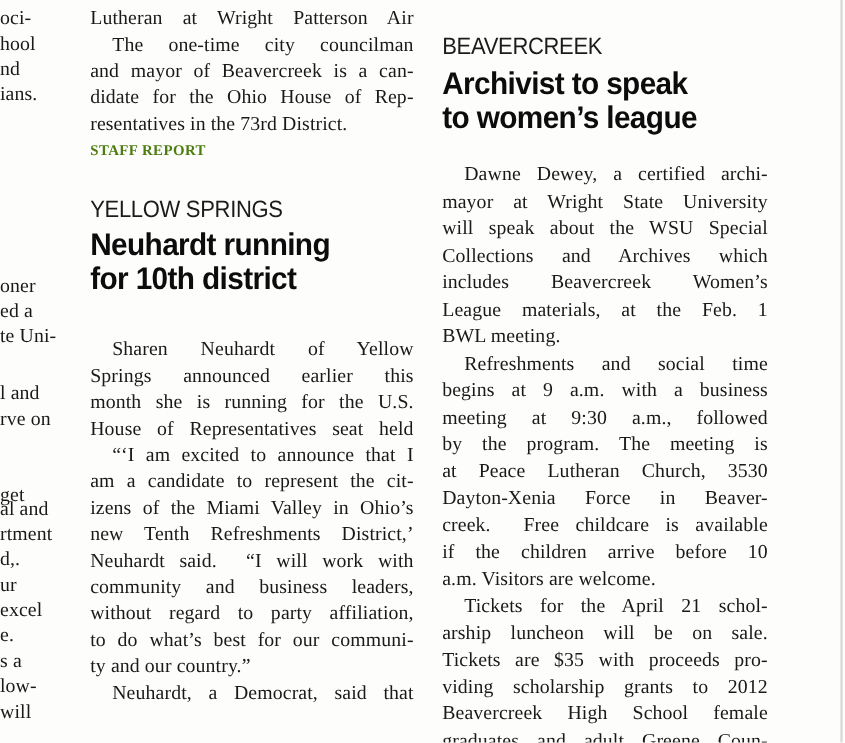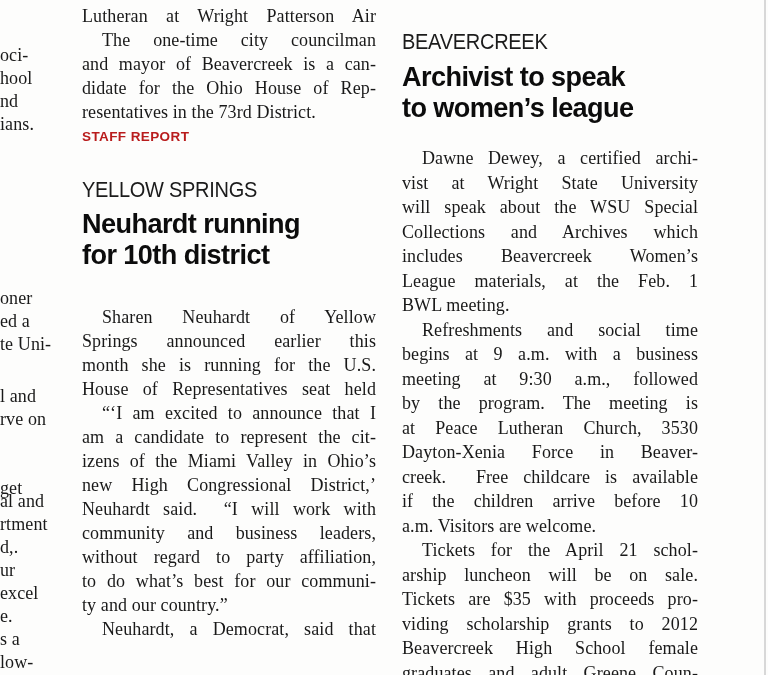--- a/index.html
+++ b/index.html
@@ -16,42 +16,41 @@
   .col{position:absolute;top:0;}
   .col-left{left:0;width:64px;height:675px;}
   .col-mid{left:82px;width:294px;}
   .col-right{left:402px;width:296px;}
   
   .frag{
     position:absolute;left:0;
     font-size:18px;line-height:23px;
     white-space:nowrap;
     letter-spacing:.1px;
-    margin-top:39px;
   }
   
   .bl{
     font-size:18px;
     line-height:24px;
     text-align:justify;
     text-align-last:justify;
     white-space:nowrap;
     letter-spacing:.1px;
   }
   .col-right .bl{line-height:24.5px;}
   .bl.endline{text-align-last:left;}
   .bl.ind{text-indent:20px;}
   
   .byline{
-    font-family:Liberation Sans, sans-serif;
+    font-family:Liberation Serif, serif;
     font-weight:700;
     font-size:13.5px;
     line-height:18px;
     letter-spacing:.4px;
-    color:#b91c1c;
+    color:#4d7c0f;
     margin-top:4px;
   }
   
   .kicker{
     font-family:"Liberation Sans", sans-serif;
     font-size:21.5px;
     line-height:24px;
     letter-spacing:-.3px;
     color:#1b1b1b;
     transform:scaleX(.93);
@@ -132,42 +131,42 @@
     <div class="para para-gap">
       <div class="bl ind">Sharen Neuhardt of Yellow</div>
       <div class="bl">Springs announced earlier this</div>
       <div class="bl">month she is running for the U.S.</div>
       <div class="bl">House of Representatives seat held</div>
     </div>
     <div class="para">
       <div class="bl ind">“‘I am excited to announce that I</div>
       <div class="bl">am a candidate to represent the cit-</div>
       <div class="bl">izens of the Miami Valley in Ohio’s</div>
-      <div class="bl">new High Congressional District,’</div>
+      <div class="bl">new Tenth Refreshments District,’</div>
       <div class="bl">Neuhardt said.&nbsp; “I will work with</div>
       <div class="bl">community and business leaders,</div>
       <div class="bl">without regard to party affiliation,</div>
       <div class="bl">to do what’s best for our communi-</div>
       <div class="bl endline">ty and our country.”</div>
     </div>
     <div class="para">
       <div class="bl ind">Neuhardt, a Democrat, said that</div>
     </div>
   </div>
 
   <div class="col col-right">
     <div class="kicker">BEAVERCREEK</div>
     <div class="headline">
       <div class="hl-line">Archivist to speak</div>
       <div class="hl-line">to women’s league</div>
     </div>
 
     <div class="para para-gap">
       <div class="bl ind">Dawne Dewey, a certified archi-</div>
-      <div class="bl">vist at Wright State University</div>
+      <div class="bl">mayor at Wright State University</div>
       <div class="bl">will speak about the WSU Special</div>
       <div class="bl">Collections and Archives which</div>
       <div class="bl">includes Beavercreek Women’s</div>
       <div class="bl">League materials, at the Feb. 1</div>
       <div class="bl endline">BWL meeting.</div>
     </div>
     <div class="para">
       <div class="bl ind">Refreshments and social time</div>
       <div class="bl">begins at 9 a.m. with a business</div>
       <div class="bl">meeting at 9:30 a.m., followed</div>

